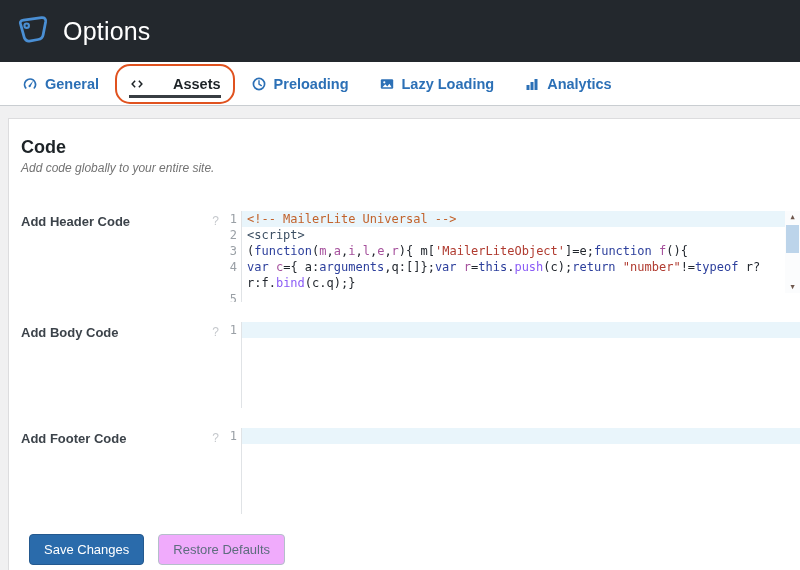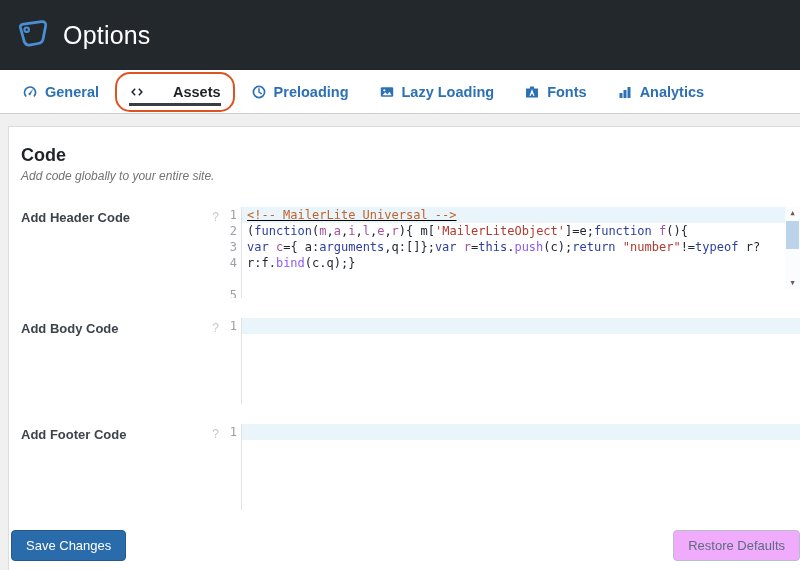--- a/index.html
+++ b/index.html
@@ -1,67 +1,67 @@
 <!DOCTYPE html>
 <html><head>
 <meta charset="utf-8">
 <style>
   * { margin:0; padding:0; box-sizing:border-box; }
   html,body { width:800px; height:570px; overflow:hidden; }
   body { background:#f0f0f1; font-family:"Liberation Sans", sans-serif; }
 
   
-  .topbar { height:70px; background:#23282d; display:flex; align-items:center; padding-left:15px; }
+  .topbar { height:62px; background:#23282d; display:flex; align-items:center; padding-left:15px; }
   .logo { width:34px; height:34px; flex:0 0 auto; }
   .topbar-title { color:#ffffff; font-size:25px; font-weight:500; margin-left:14px; letter-spacing:.2px; }
 
   
   .tabsbar { height:44px; background:#ffffff; border-bottom:1px solid #c9cdd1; display:flex; align-items:center; padding:0 10px; gap:6px; }
   .tab { position:relative; display:flex; align-items:flex-end; gap:7px; padding:9px 12px; color:#2c70b6; font-size:14.5px; font-weight:600; text-decoration:none; cursor:pointer; }
   .tab-icon { width:16px; height:16px; display:inline-flex; }
   .tab-icon svg { width:16px; height:16px; }
   .tab.active { color:#1d2327;gap:28px; }
   .tab.active::after { content:""; position:absolute; left:12px; right:12px; bottom:3px; height:3px; background:#383d42; }
   .ring { position:absolute; inset:-3px -2px; border:2.5px solid #e0521f; border-radius:15px; pointer-events:none; }
 
   
   .card { margin:12px 0 0 8px; background:#ffffff; border:1px solid #dcdcde; border-right:none; min-height:452px; padding:12px 0 16px 0; }
   .section-head { padding:6px 12px 0 12px; }
   .section-title { font-size:18px; font-weight:700; color:#1d2327; }
   .section-sub { margin-top:3px; font-size:12px; font-style:italic; color:#737373; }
 
-  .rows { margin-top:24px; }
+  .rows { margin-top:36px; }
   .row { display:flex; align-items:flex-start; margin-bottom:20px; }
   .row-label { width:214px; flex:0 0 auto; display:flex; justify-content:space-between; align-items:flex-start; padding:3px 2px 0 12px; }
   .field-label { font-size:13px; font-weight:700; color:#3c434a; }
   .help { font-size:12px; color:#c5c8cc; padding-right:2px; cursor:pointer; }
 
   
   .editor { flex:1; position:relative; display:flex; overflow:hidden; font-family:"DejaVu Sans Mono", monospace; font-size:12px; line-height:16px; background:#fff; }
   .gutter { width:19px; flex:0 0 auto; border-right:1px solid #e0e3e6; text-align:right; color:#9aa0a6; }
   .gutter .num { height:16px; padding-right:4px; }
   .codecol { flex:1; overflow:hidden; }
   .code-row { height:16px; white-space:pre; padding-left:5px; }
-  .code-row.hl { background:#e9f5fb;text-decoration:underline; }
+  .code-row.hl { background:#e9f5fb; }
   .tk-comment { color:#c2622b; }
   .tk-tag     { color:#3c4f63; }
   .tk-keyword { color:#2c3f9c; }
   .tk-param   { color:#a5509c; }
   .tk-string  { color:#b03b30; }
   .tk-prop    { color:#8b5cf6; }
   .tk-plain   { color:#22272e; }
 
   
   .scrollbar { position:absolute; top:0; right:0; width:15px; height:82px; background:#fbfcfd; display:flex; flex-direction:column; }
   .sb-btn { height:12px; flex:0 0 auto; display:flex; align-items:center; justify-content:center; font-size:7px; color:#6e574d; cursor:pointer; }
   .sb-track { flex:1; position:relative; }
   .sb-thumb { position:absolute; top:2px; left:1px; right:1px; height:28px; background:#bcd4ea; cursor:grab; }
 
   
-  .actions { display:flex; gap:14px; padding-left:2px; margin-top:18px;justify-content:space-between; }
+  .actions { display:flex; gap:14px; padding-left:20px; margin-top:18px; }
   .btn { font-family:"Liberation Sans", sans-serif; font-size:13px; border-radius:4px; padding:7px 14px; cursor:pointer; }
   .btn-primary { background:#2a6bab; border:1px solid #24598f; color:#ffffff; font-weight:500; }
   .btn-secondary { background:#f0abfc; border:1px solid #b4bfca; color:#5d6d7e; }
 </style>
 </head>
 <body>
 
 <div class="topbar">
   <svg class="logo" viewBox="0 0 32 32">
     <path d="M5.5 10.5 Q3.5 6.5 8 5.8 L25 3.5 Q29.5 3.2 28.8 7.5 L26.5 19.5 Q25.8 23.5 21.8 24 L13.5 25.5 Q10.5 26 8.8 22.5 Z" fill="none" stroke="#4a8fd4" stroke-width="2.6" stroke-linejoin="round"></path>
@@ -104,29 +104,20 @@
           <rect x="1.8" y="3.2" width="12.4" height="9.6" rx="1.2" fill="currentColor"></rect>
           <circle cx="5.3" cy="6.3" r="1.1" fill="#fff"></circle>
           <path d="M3.4 11.3l2.9-3 2 2.1 2.1-2.6 2.2 3.5z" fill="#fff"></path>
         </svg>
       </span>
       <span class="tab-label">Lazy Loading</span>
     </a>
     <a class="tab">
       <span class="tab-icon">
         <svg viewBox="0 0 16 16">
-          <path fill="currentColor" d="M6 2.5h4v2H6zM2 4.5h12v9H2z"></path>
-          <path d="M6.2 11.5 8 6.5l1.8 5M6.9 9.8h2.2" fill="none" stroke="#fff" stroke-width="1.1" stroke-linecap="round"></path>
-        </svg>
-      </span>
-      <span class="tab-label">Fonts</span>
-    </a>
-    <a class="tab">
-      <span class="tab-icon">
-        <svg viewBox="0 0 16 16">
           <rect x="2.5" y="9" width="3" height="5" fill="currentColor"></rect>
           <rect x="6.5" y="6" width="3" height="8" fill="currentColor"></rect>
           <rect x="10.5" y="3" width="3" height="11" fill="currentColor"></rect>
         </svg>
       </span>
       <span class="tab-label">Analytics</span>
     </a>
   </div>
 
 <div class="card">
@@ -145,20 +136,21 @@
           <div class="gutter">
             <div class="num">1</div>
             <div class="num">2</div>
             <div class="num">3</div>
             <div class="num">4</div>
             <div class="num"></div>
             <div class="num">5</div>
           </div>
           <div class="codecol">
             <div class="code-row hl"><span class="tk-comment">&lt;!-- MailerLite Universal --&gt;</span></div>
+            <div class="code-row"><span class="tk-tag">&lt;script&gt;</span></div>
             <div class="code-row"><span class="tk-plain">(</span><span class="tk-keyword">function</span><span class="tk-plain">(</span><span class="tk-param">m</span><span class="tk-plain">,</span><span class="tk-param">a</span><span class="tk-plain">,</span><span class="tk-param">i</span><span class="tk-plain">,</span><span class="tk-param">l</span><span class="tk-plain">,</span><span class="tk-param">e</span><span class="tk-plain">,</span><span class="tk-param">r</span><span class="tk-plain">){ </span><span class="tk-plain">m[</span><span class="tk-string">'MailerLiteObject'</span><span class="tk-plain">]=e;</span><span class="tk-keyword">function</span><span class="tk-plain"> </span><span class="tk-param">f</span><span class="tk-plain">(){</span></div>
             <div class="code-row"><span class="tk-keyword">var</span><span class="tk-plain"> </span><span class="tk-param">c</span><span class="tk-plain">={ a:</span><span class="tk-keyword">arguments</span><span class="tk-plain">,q:[]};</span><span class="tk-keyword">var</span><span class="tk-plain"> </span><span class="tk-param">r</span><span class="tk-plain">=</span><span class="tk-keyword">this</span><span class="tk-plain">.</span><span class="tk-prop">push</span><span class="tk-plain">(c);</span><span class="tk-keyword">return</span><span class="tk-plain"> </span><span class="tk-string">"number"</span><span class="tk-plain">!=</span><span class="tk-keyword">typeof</span><span class="tk-plain"> r?</span></div>
             <div class="code-row"><span class="tk-plain">r:f.</span><span class="tk-prop">bind</span><span class="tk-plain">(c.q);}</span></div>
           </div>
           <div class="scrollbar">
             <div class="sb-btn">▲</div>
             <div class="sb-track">
               <div class="sb-thumb"></div>
             </div>
             <div class="sb-btn">▼</div>

